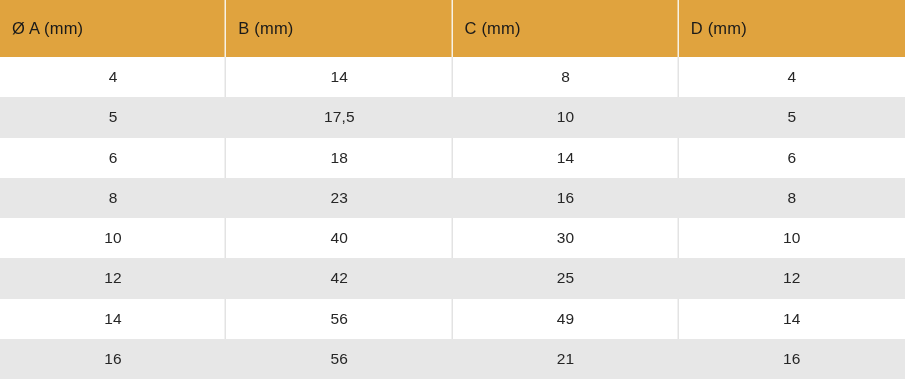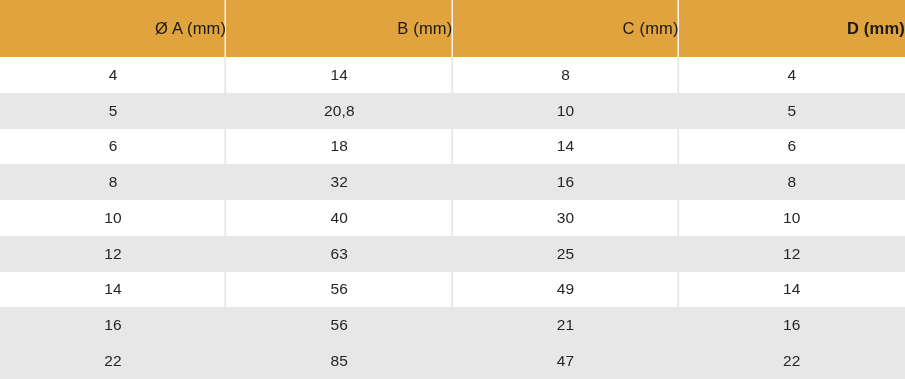--- a/index.html
+++ b/index.html
@@ -27,30 +27,29 @@
 
   
   thead tr {
     height: 57px;
   }
   thead th {
     background: #e0a33e;
     color: #1a1a1a;
     font-size: 16.5px;
     font-weight: 400;
-    text-align: right;
+    text-align: left;
     vertical-align: middle;
-    padding: 0;
+    padding: 12px;
     border: 0;
     box-shadow: inset -1.5px 0 0 0 #f7f2e6;
     letter-spacing: 0.2px;
   }
   thead th:last-child {
     box-shadow: none;
-    font-weight: bold;
   }
 
   
   tbody tr {
     height: 32.2px;
   }
   tbody tr.row-light { background: #ffffff; }
   tbody tr.row-dark  { background: #e7e7e7; }
 
   tbody td {
@@ -93,60 +92,54 @@
   </thead>
   <tbody>
     <tr class="row-light">
       <td>4</td>
       <td>14</td>
       <td>8</td>
       <td>4</td>
     </tr>
     <tr class="row-dark">
       <td>5</td>
-      <td>20,8</td>
+      <td>17,5</td>
       <td>10</td>
       <td>5</td>
     </tr>
     <tr class="row-light">
       <td>6</td>
       <td>18</td>
       <td>14</td>
       <td>6</td>
     </tr>
     <tr class="row-dark">
       <td>8</td>
-      <td>32</td>
+      <td>23</td>
       <td>16</td>
       <td>8</td>
     </tr>
     <tr class="row-light">
       <td>10</td>
       <td>40</td>
       <td>30</td>
       <td>10</td>
     </tr>
     <tr class="row-dark">
       <td>12</td>
-      <td>63</td>
+      <td>42</td>
       <td>25</td>
       <td>12</td>
     </tr>
     <tr class="row-light">
       <td>14</td>
       <td>56</td>
       <td>49</td>
       <td>14</td>
     </tr>
     <tr class="row-dark">
       <td>16</td>
       <td>56</td>
       <td>21</td>
       <td>16</td>
     </tr>
-    <tr class="row-dark">
-      <td>22</td>
-      <td>85</td>
-      <td>47</td>
-      <td>22</td>
-    </tr>
   </tbody>
 </table>
 
 </body></html>

